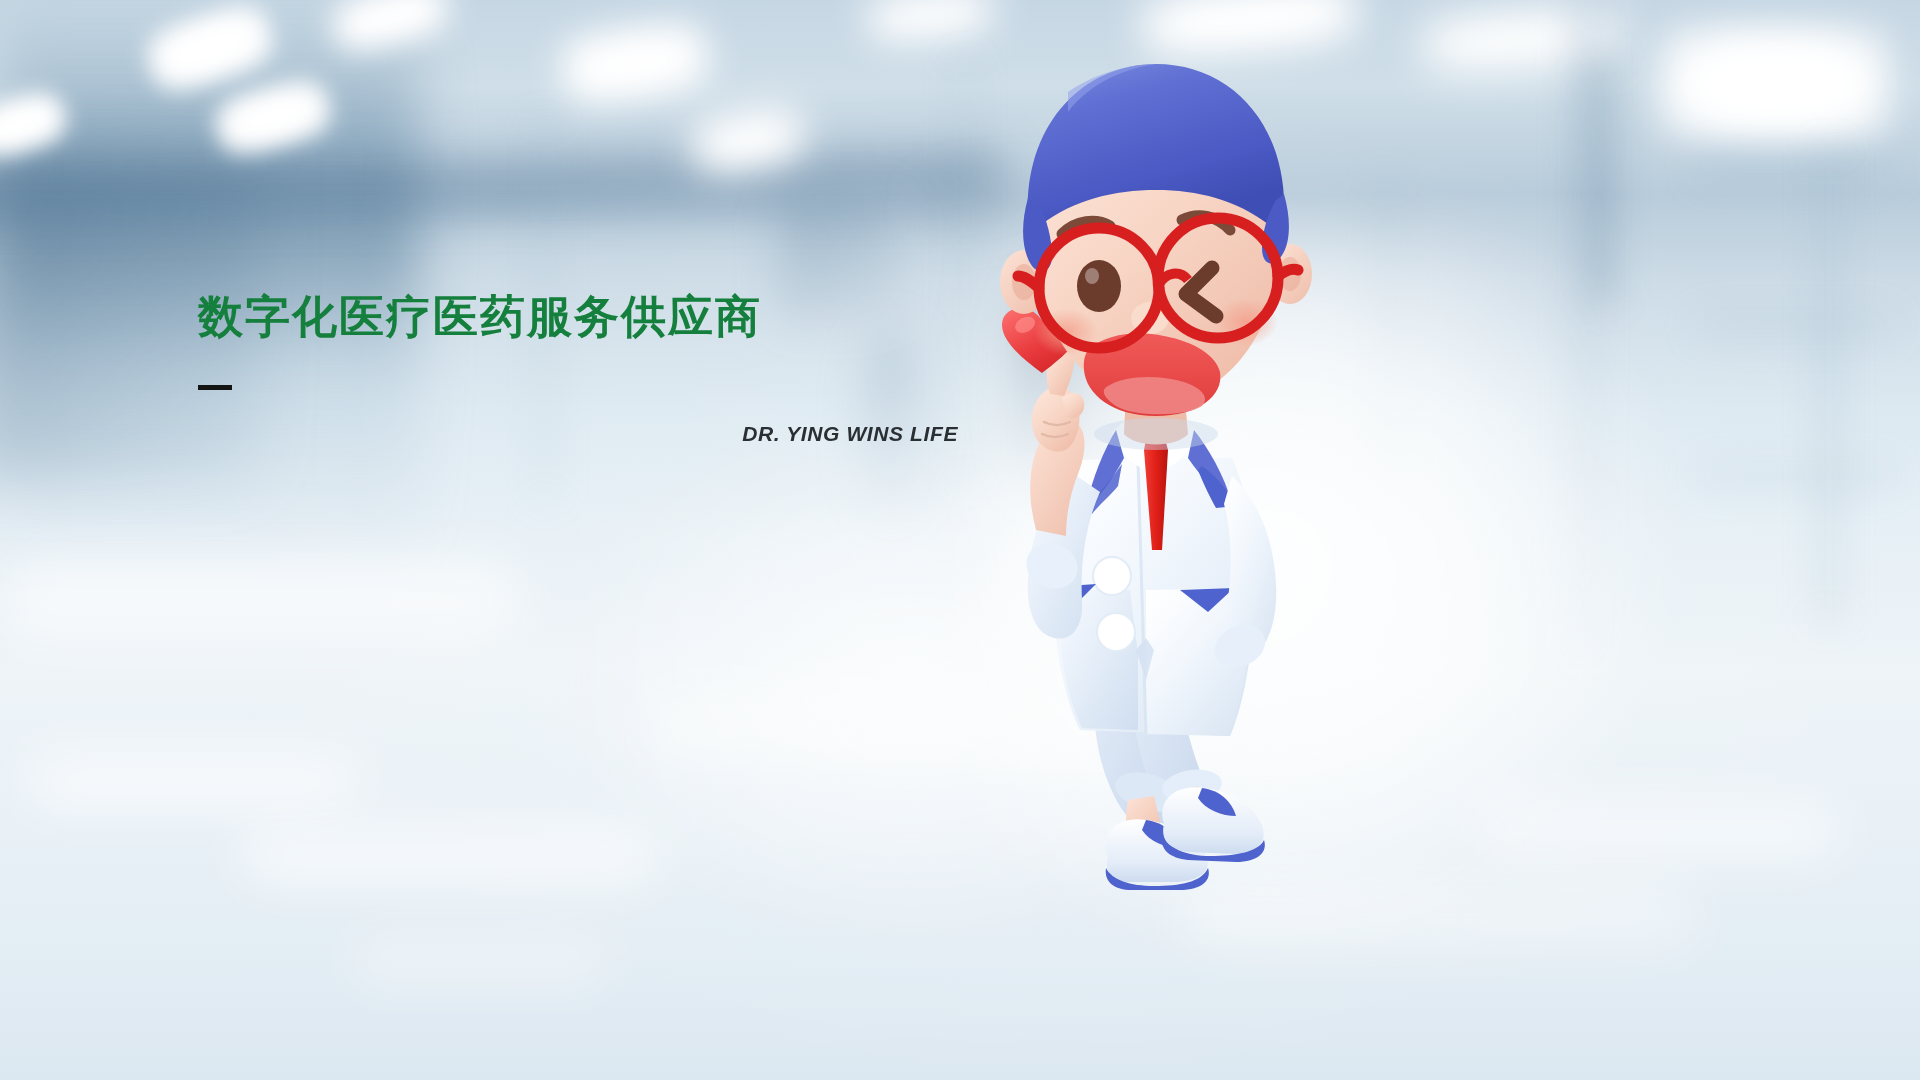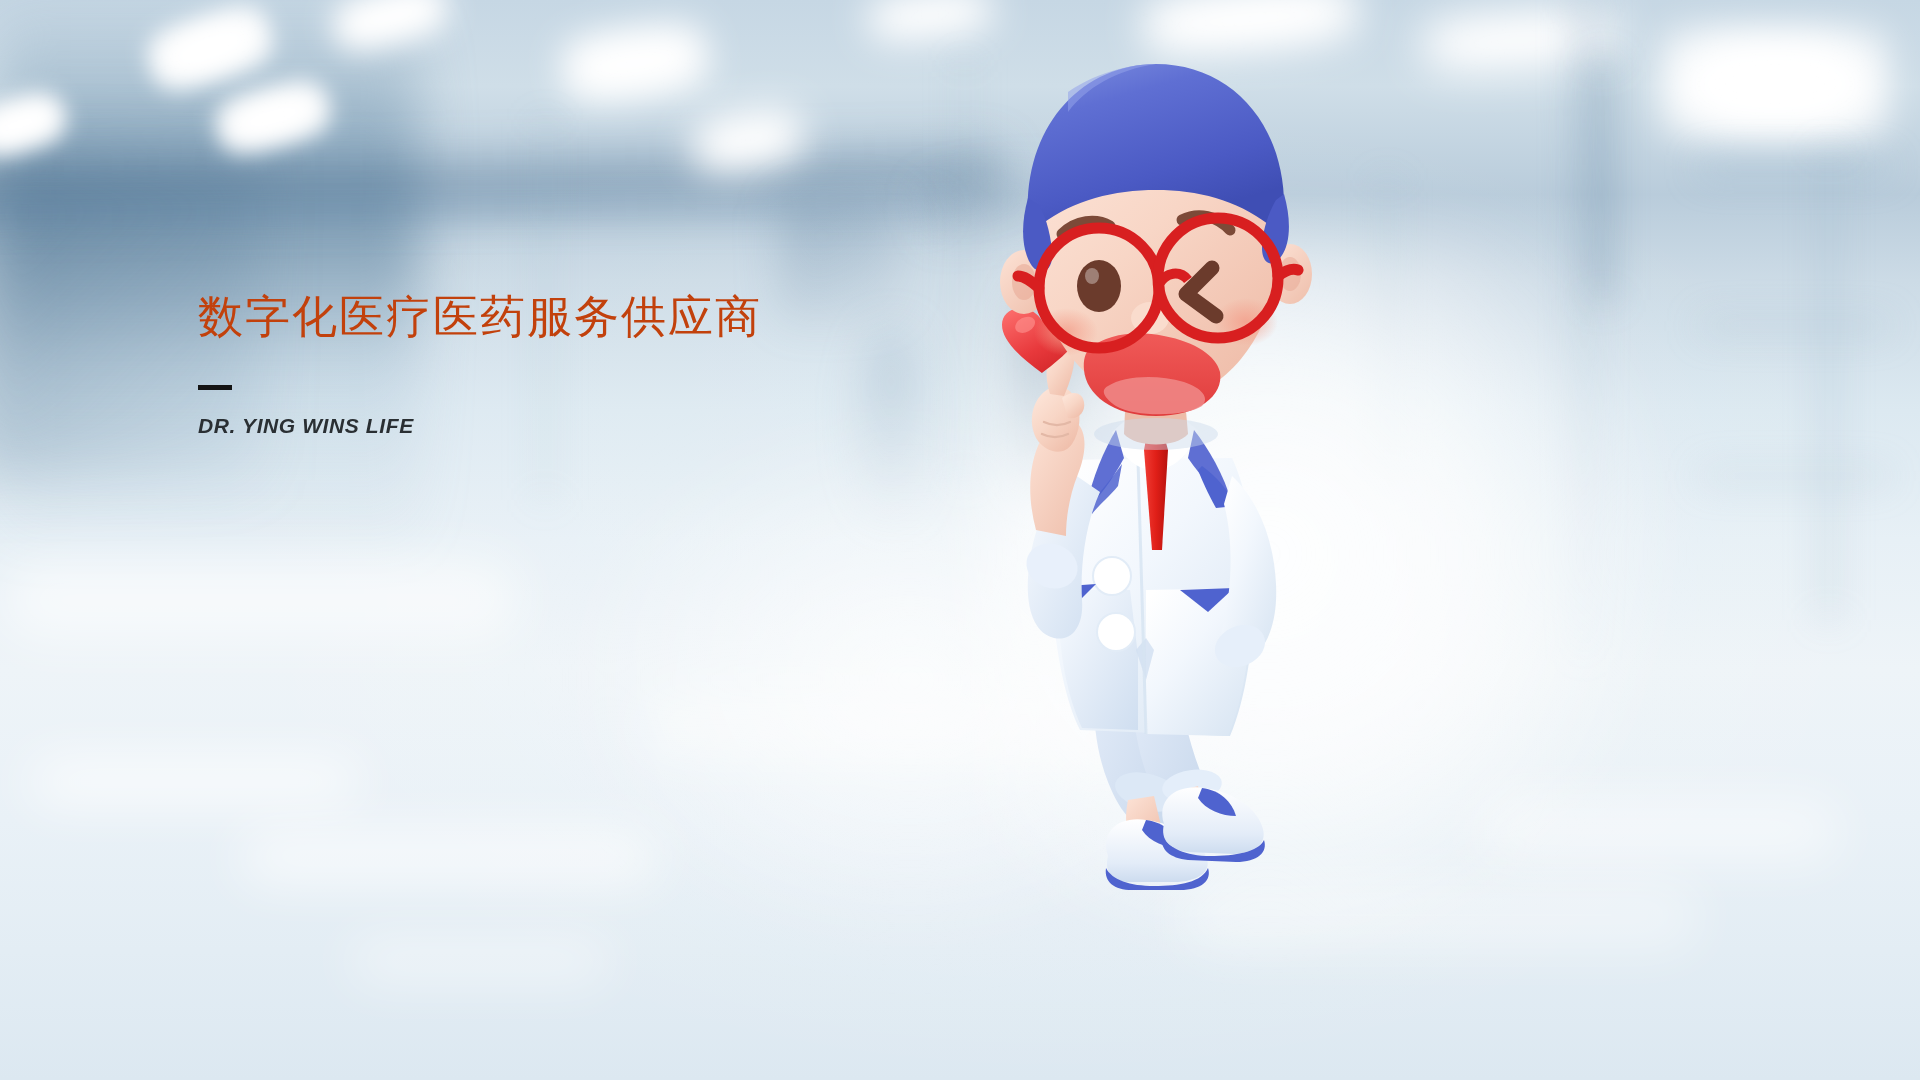--- a/index.html
+++ b/index.html
@@ -139,47 +139,48 @@
   .copy{
     position:absolute;
     left:198px; top:294px;
     width:760px;
     z-index:40;
   }
   .headline-sub{
     font-size:45px;
     line-height:1;
     letter-spacing:2px;
-    color:#c2410c;
-    font-weight:400;
+    color:#15803d;
+    font-weight:700;
     white-space:nowrap;
   }
   .headline-main{
     margin-top:26px;
     font-size:76px;
     line-height:1;
     letter-spacing:10px;
     color:#ee1b18;
     font-weight:700;
     white-space:nowrap;
   }
   .rule{
     margin-top:46px;
     width:34px; height:5px;
     background:#141414;
   }
   .eng{
-    margin-top:18px;
+    margin-top:26px;
     color:#2a2f33;
     font-style:italic;
     font-weight:700;
     font-size:21px;
     letter-spacing:.6px;
     line-height:36px;
     white-space:nowrap;
+    text-align:right;
   }
 
   
   #mascot{
     position:absolute;
     left:940px; top:30px;
     width:470px; height:1000px;
     z-index:30;
   }
   #mascot svg{ width:100%; height:100%; display:block; overflow:visible; }

